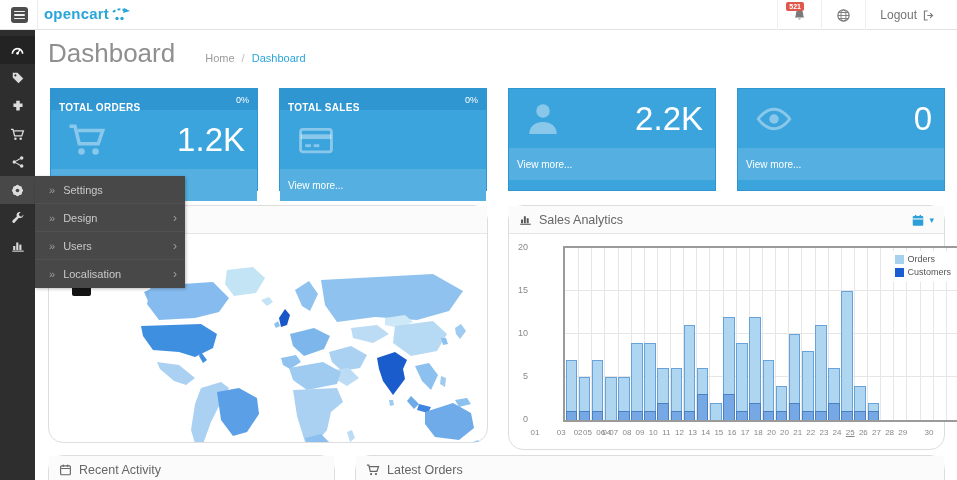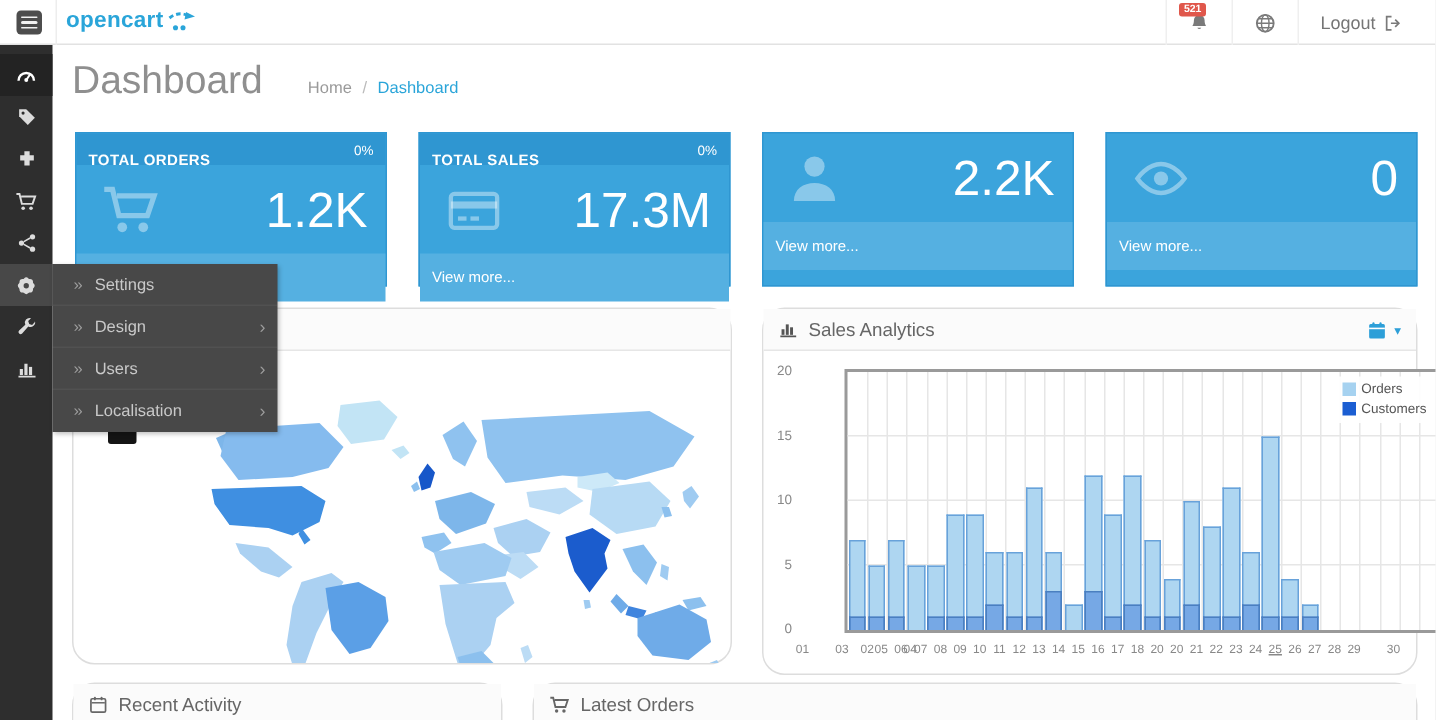--- a/index.html
+++ b/index.html
@@ -216,21 +216,20 @@
     </div>
     <div class="tile-body">
       <span class="tile-icon">
         <svg class="ic" width="44" height="38" viewBox="0 0 16 16">
           <rect x="1.5" y="3.5" width="13" height="9.5" rx="1" fill="none" stroke="currentColor" stroke-width="1.2"></rect>
           <rect x="1.5" y="5.6" width="13" height="2" fill="currentColor"></rect>
           <rect x="3.5" y="9.8" width="2.4" height="1.2" fill="currentColor"></rect>
             <rect x="7" y="9.8" width="2.4" height="1.2" fill="currentColor"></rect>
         </svg>
       </span>
-      <span class="tile-value">17.3M</span>
     </div>
     <div class="tile-foot">View more...</div>
   </div>
 
   <div class="tile" style="left:508px">
     <div class="tile-body">
       <span class="tile-icon">
         <svg class="ic" width="40" height="40" viewBox="0 0 16 16">
           <circle cx="8" cy="4.8" r="2.7" fill="currentColor"></circle>
           <path d="M2.5 14 c0-3.2 2.5-4.8 5.5-4.8 s5.5 1.6 5.5 4.8 z" fill="currentColor"></path>

